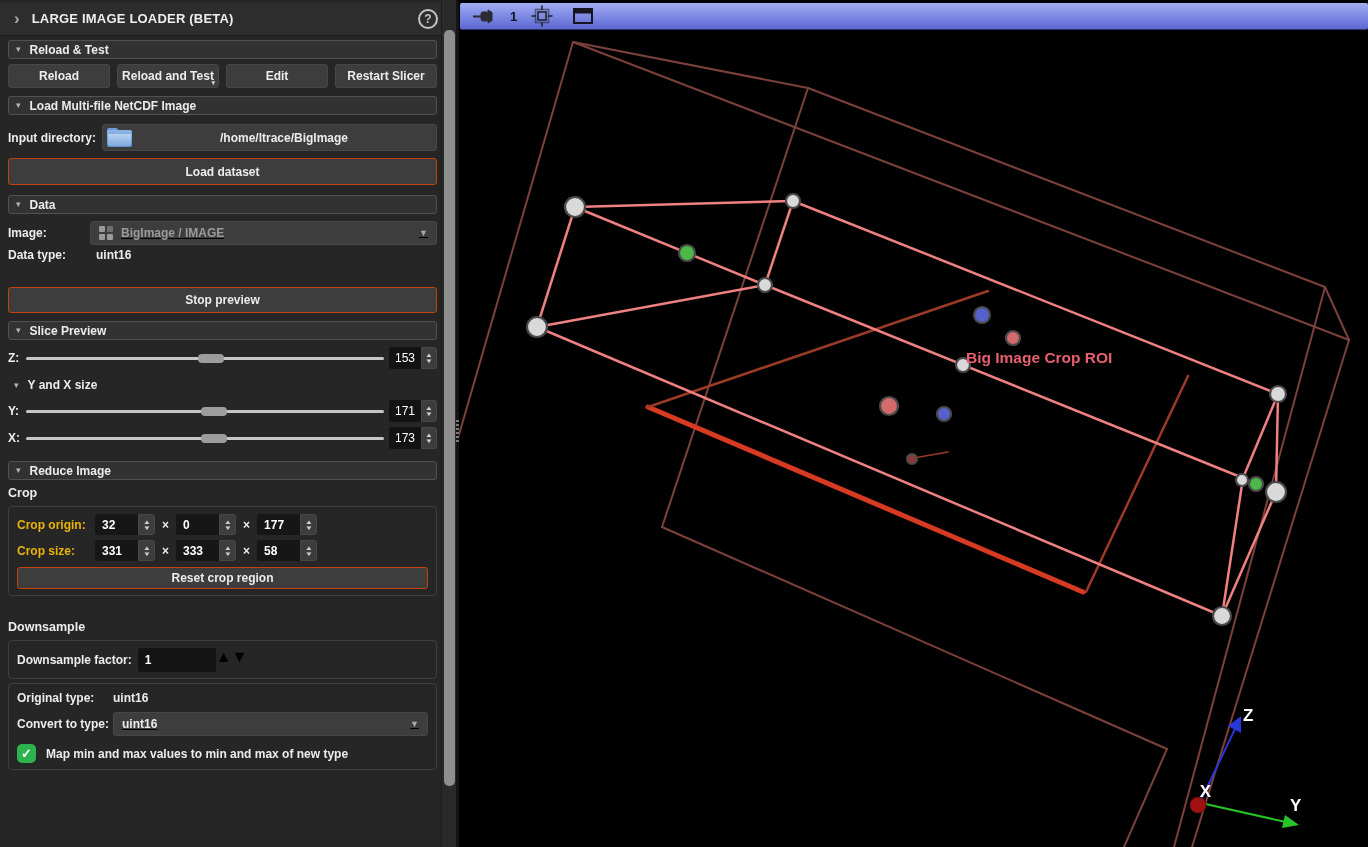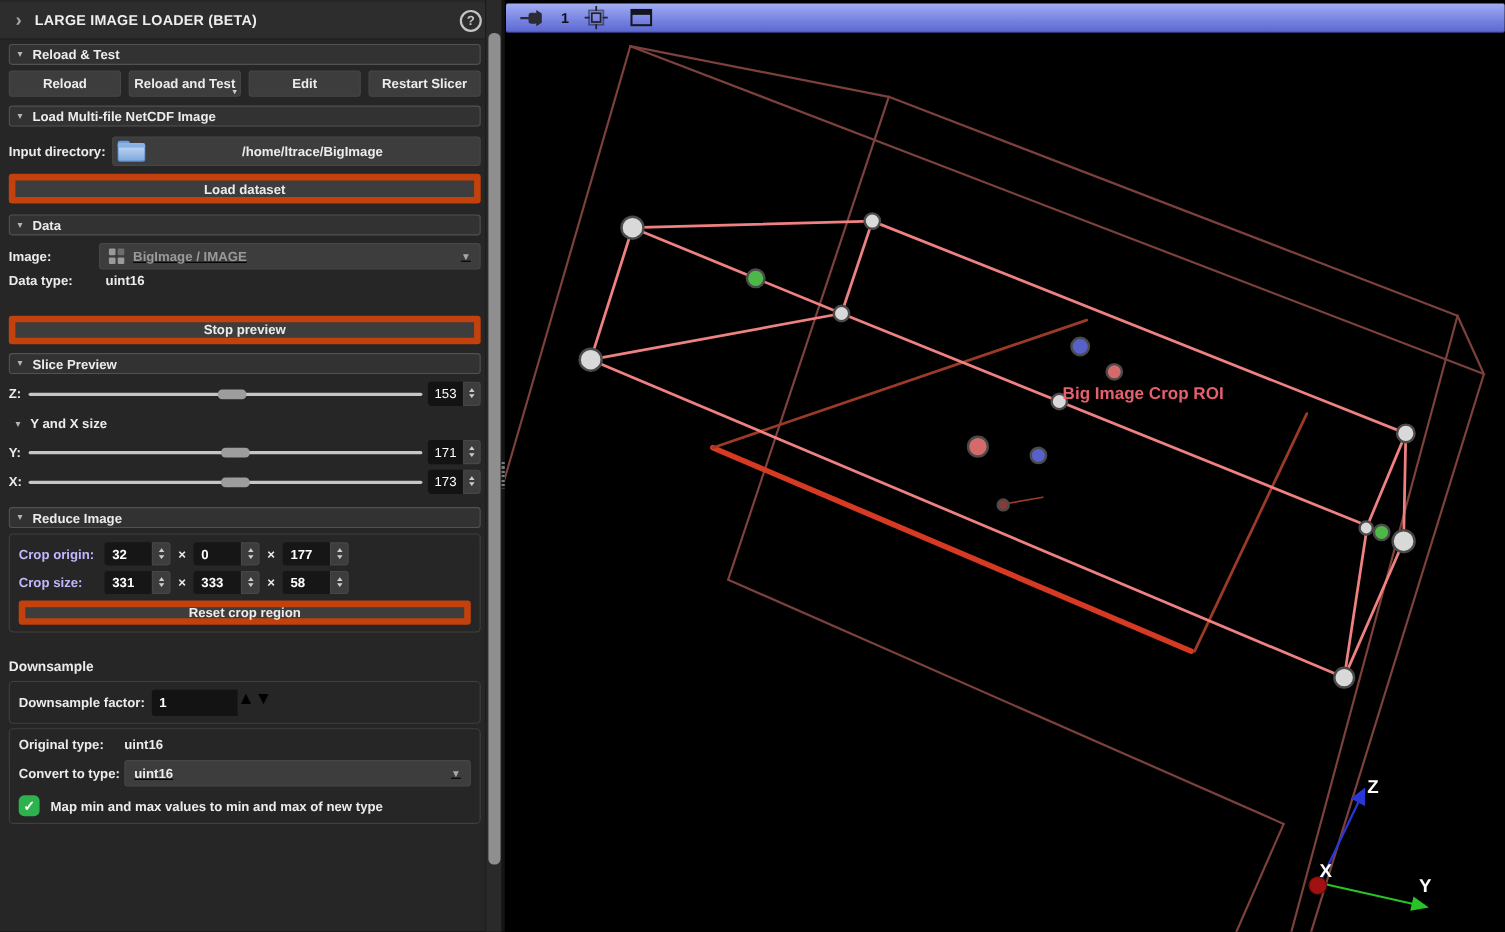--- a/index.html
+++ b/index.html
@@ -29,21 +29,21 @@
   .row{display:flex;align-items:center;}
   .lbl{color:#ececec;font-size:12px;font-weight:700;white-space:nowrap;}
   .dirbtn{flex:1;height:27px;margin-left:6px;background:#3d3d3d;border:1px solid #474747;border-radius:3px;
     display:flex;align-items:center;position:relative;}
   .dirbtn .path{flex:1;text-align:center;color:#ececec;font-size:12px;font-weight:700;}
   .folder{width:25px;height:19px;margin-left:4px;position:relative;flex:0 0 auto;}
   .folder .back{position:absolute;left:0;top:2px;width:25px;height:17px;background:linear-gradient(180deg,#8fb6e8,#5d8ecb);border-radius:2px;}
   .folder .tab{position:absolute;left:0;top:0;width:11px;height:5px;background:#6d9cd6;border-radius:2px 2px 0 0;}
   .folder .front{position:absolute;left:1px;top:6px;width:23px;height:12px;background:linear-gradient(180deg,#b8d2f0,#7fa9de);border-radius:1px 1px 2px 2px;}
 
-  .bigbtn{height:27px;background:#3d3d3d;border:6px solid #c2410c;border-radius:3px;
+  .bigbtn{height:27px;background:#3d3d3d;border:1px solid #c2410c;border-radius:3px;
     color:#ececec;font-size:12px;font-weight:700;display:flex;align-items:center;justify-content:center;}
 
   .combo{flex:1;height:24px;background:#3d3d3d;border:1px solid #474747;border-radius:3px;
     display:flex;align-items:center;padding:0 8px;gap:8px;text-decoration:underline;}
   .combo .cval{font-size:12px;font-weight:700;}
   .combo .spacer{flex:1;}
   .combo-arrow{color:#a8a8a8;font-size:9px;}
   .gridicon{width:14px;height:14px;display:grid;grid-template-columns:6px 6px;grid-template-rows:6px 6px;gap:2px;}
   .gridicon span{background:#9a9a9a;border-radius:1px;}
   .gridicon span:nth-child(2){background:#6e6e6e;}
@@ -70,21 +70,21 @@
   .groupbox{border:1px solid #3f3f3f;border-radius:4px;padding:7px 8px 6px;}
 
   .cspin{display:flex;height:21px;}
   .cspin .cval{width:43px;background:#161616;border-radius:3px 0 0 3px;color:#fff;font-size:12px;font-weight:700;
     display:flex;align-items:center;padding-left:7px;}
   .cspin .carr{width:17px;background:#3d3d3d;border:1px solid #474747;border-radius:0 3px 3px 0;
     display:flex;flex-direction:column;align-items:center;justify-content:center;line-height:1;}
   .cspin .carr span{font-size:6px;color:#cfcfcf;display:block;transform:scaleX(1.4);}
   .times{color:#ececec;font-size:12px;font-weight:700;margin:0 7px;}
   .croprow{display:flex;align-items:center;}
-  .croprow .clbl{width:78px;color:#c4b5fd;font-size:12px;font-weight:700;}
+  .croprow .clbl{width:78px;color:#eab308;font-size:12px;font-weight:700;}
 
   .dspin{display:flex;height:24px;margin-left:6px;}
   .dspin .cval{width:78px;background:#131313;border-radius:3px 0 0 3px;color:#fff;font-size:12px;font-weight:700;
     display:flex;align-items:center;padding-left:7px;}
 
   .checkbox{width:19px;height:19px;border-radius:5px;background:#2db34d;display:flex;align-items:center;justify-content:center;
     color:#fff;font-size:13px;font-weight:900;flex:0 0 auto;}
 
   
   .vscroll{position:absolute;top:0;right:0;width:15px;height:847px;background:#2a2a2a;border-left:1px solid #1c1c1c;}
@@ -237,20 +237,21 @@
       <span>▲</span>
       <span>▼</span>
     </div>
   </div>
 
   <div class="sec-bar" style="margin-top:12px">
     <span class="sec-arrow">▾</span>
     <span class="sec-label">Reduce Image</span>
   </div>
 
+  <div class="grouplabel" style="margin-top:6px;height:15px">Crop</div>
 
   <div class="groupbox" style="margin-top:5px">
     <div class="croprow">
       <span class="clbl">Crop origin:</span>
       <div class="cspin">
         <span class="cval">32</span>
         <span class="carr">
             <span>▲</span>
             <span>▼</span>
           </span>

